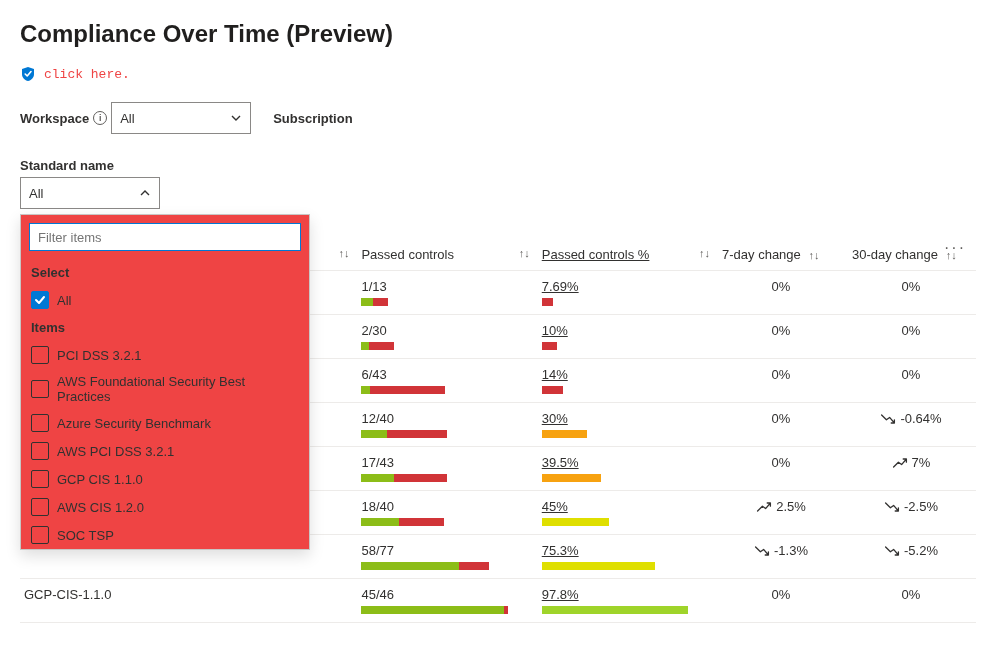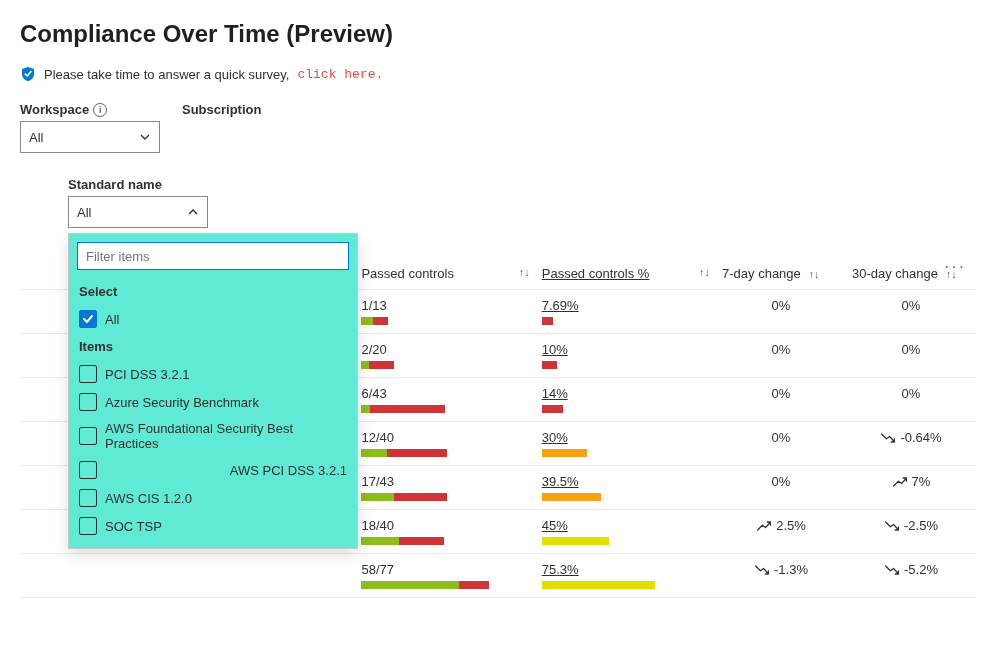--- a/index.html
+++ b/index.html
@@ -26,51 +26,50 @@
   .shield-icon {
     width: 16px; height: 16px;
     display: inline-flex; align-items: center; justify-content: center;
   }
   .survey-link { color: #ef4444; text-decoration: none; font-family: Liberation Mono, monospace; }
   .filters-row {
     display: flex;
     gap: 22px;
     margin-bottom: 24px;
   }
-  .filter-group { display: flex; flex-direction: column; gap: 4px; }
+  .filter-group { display: flex; flex-direction: row; gap: 4px; }
   .filter-label { font-size: 13px; color: #323130; font-weight: 600; display: flex; align-items: center; gap: 4px; }
   .info-icon {
     width: 14px; height: 14px; border: 1px solid #605e5c; border-radius: 50%;
     display: inline-flex; align-items: center; justify-content: center;
     font-size: 9px; color: #605e5c;
   }
   .select-box {
     width: 140px;
     height: 32px;
     border: 1px solid #8a8886;
     background: #fff;
     display: flex;
     align-items: center;
     justify-content: space-between;
     padding: 0 8px;
     cursor: pointer;
   }
   .chevron { width: 12px; height: 12px; display:inline-flex; align-items:center; justify-content:center; }
-  .standard-name-block { position: relative; margin-bottom: 18px; margin-left: 48px; }
+  .standard-name-block { position: relative; margin-bottom: 18px; }
   .standard-select { width: 140px; height: 32px; border: 1px solid #8a8886; display:flex; align-items:center; justify-content:space-between; padding:0 8px; cursor:pointer; }
   .dropdown-panel {
     position: absolute;
     top: 56px;
     left: 0;
     width: 290px;
-    background: #5eead4;
+    background: #ef4444;
     border: 1px solid #c8c6c4;
     box-shadow: 0 6px 14px rgba(0,0,0,0.13);
     z-index: 100;
-    padding-bottom: 8px;
   }
   .filter-input {
     margin: 8px;
     width: calc(100% - 16px);
     height: 28px;
     border: 1px solid #0078d4;
     outline: none;
     padding: 0 8px;
     font-size: 13px;
   }
@@ -126,21 +125,20 @@
 
 <h1 class="page-title">Compliance Over Time (Preview)</h1>
 
 <div class="survey-row">
   <span class="shield-icon">
     <svg width="16" height="16" viewBox="0 0 16 16">
         <path d="M8 1 L14 3 V8 C14 12 11 14.5 8 15 C5 14.5 2 12 2 8 V3 Z" fill="#0078d4"></path>
         <path d="M5.2 8 L7.2 10 L11 5.6" stroke="#fff" stroke-width="1.6" fill="none" stroke-linecap="round" stroke-linejoin="round"></path>
       </svg>
   </span>
-  <span>Please take time to answer a quick survey, </span>
   <a href="#" class="survey-link">click here.</a>
 </div>
 
 <div class="filters-row">
   <div class="filter-group">
     <div class="filter-label">
       <span>Workspace</span>
       <span class="info-icon">i</span>
     </div>
     <div class="select-box">
@@ -180,29 +178,33 @@
       <span>All</span>
     </div>
     <div class="dd-section-label">Items</div>
     <div id="dd-items">
         <div class="dd-item" style="position: relative;">
           <span class="checkbox"></span>
           <span>PCI DSS 3.2.1</span>
         </div>
         <div class="dd-item" style="position: relative;">
           <span class="checkbox"></span>
+          <span>AWS Foundational Security Best Practices</span>
+        </div>
+        <div class="dd-item" style="position: relative;">
+          <span class="checkbox"></span>
           <span>Azure Security Benchmark</span>
         </div>
         <div class="dd-item" style="position: relative;">
           <span class="checkbox"></span>
-          <span>AWS Foundational Security Best Practices</span>
-        </div>
-        <div class="dd-item" style="position: relative; justify-content: space-between;">
-          <span class="checkbox"></span>
           <span>AWS PCI DSS 3.2.1</span>
+        </div>
+        <div class="dd-item" style="position: relative;">
+          <span class="checkbox"></span>
+          <span>GCP CIS 1.1.0</span>
         </div>
         <div class="dd-item" style="position: relative;">
           <span class="checkbox"></span>
           <span>AWS CIS 1.2.0</span>
         </div>
         <div class="dd-item" style="position: relative;">
           <span class="checkbox"></span>
           <span>SOC TSP</span>
         </div>
       </div>
@@ -255,21 +257,21 @@
           <td class="col-7d"><span class="change-cell trend-flat">
               <span>0%</span>
             </span></td>
           <td class="col-30d"><span class="change-cell trend-flat">
               <span>0%</span>
             </span></td>
         </tr>
         <tr>
           <td class="col-name"></td>
           <td class="col-passed">
-            <div>2/20</div>
+            <div>2/30</div>
             <div class="bar-wrap" style="width:33.00000000000001px">
               <div class="seg-green" style="width:7.5px"></div>
               <div class="seg-red" style="width:25.500000000000004px"></div>
             </div>
           </td>
           <td class="col-pct">
             <div>10%</div>
             <div class="bar-wrap-sm">
               <div class="seg-red" style="width:15px"></div>
             </div>
@@ -402,15 +404,37 @@
               </svg>
               <span>-1.3%</span>
             </span></td>
           <td class="col-30d"><span class="change-cell trend-down">
               <svg viewBox="0 0 20 14">
                 <path d="M2 2 L8 8 L12 5 L18 12 M14 12 L18 12 L18 8" stroke="#323130" stroke-width="1.6" fill="none" stroke-linecap="round" stroke-linejoin="round"></path>
               </svg>
               <span>-5.2%</span>
             </span></td>
         </tr>
+        <tr>
+          <td class="col-name">GCP-CIS-1.1.0</td>
+          <td class="col-passed">
+            <div>45/46</div>
+            <div class="bar-wrap" style="width:147px">
+              <div class="seg-green" style="width:142.5px"></div>
+              <div class="seg-red" style="width:4.5px"></div>
+            </div>
+          </td>
+          <td class="col-pct">
+            <div>97.8%</div>
+            <div class="bar-wrap-sm">
+              <div class="seg-lime" style="width:146.7px"></div>
+            </div>
+          </td>
+          <td class="col-7d"><span class="change-cell trend-flat">
+              <span>0%</span>
+            </span></td>
+          <td class="col-30d"><span class="change-cell trend-flat">
+              <span>0%</span>
+            </span></td>
+        </tr>
       </tbody>
   </table>
 </div>
 
 </body></html>

